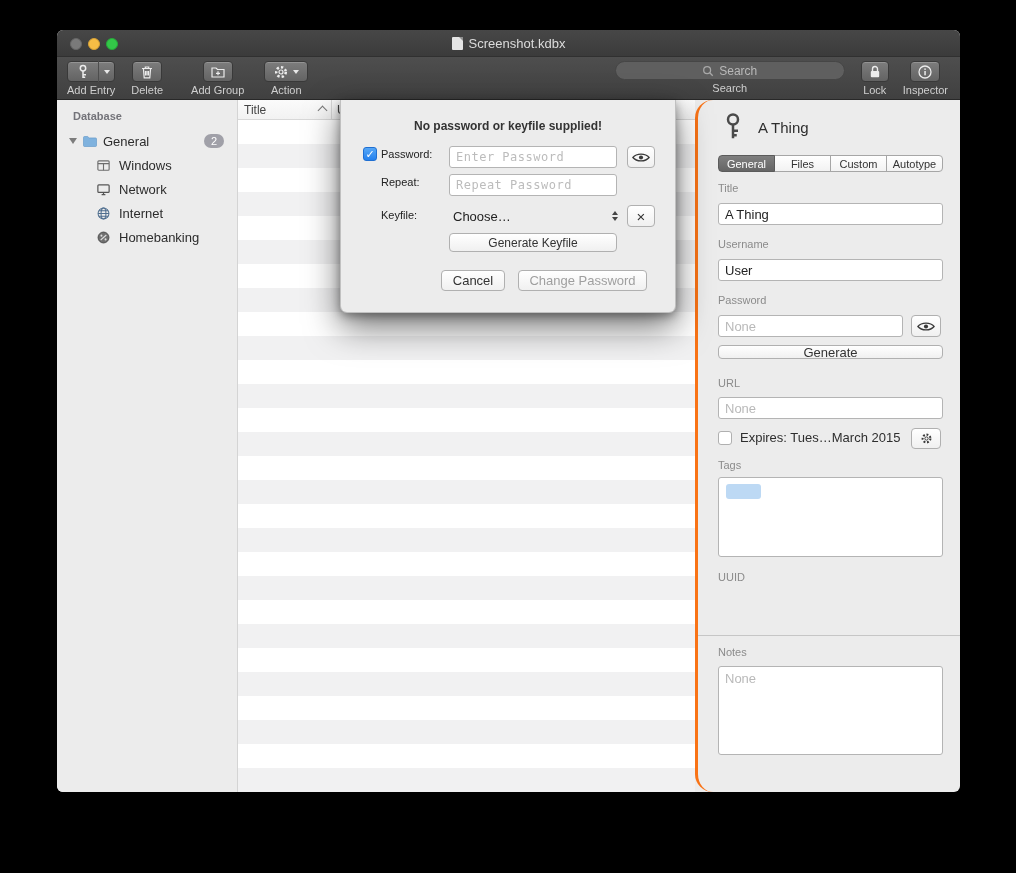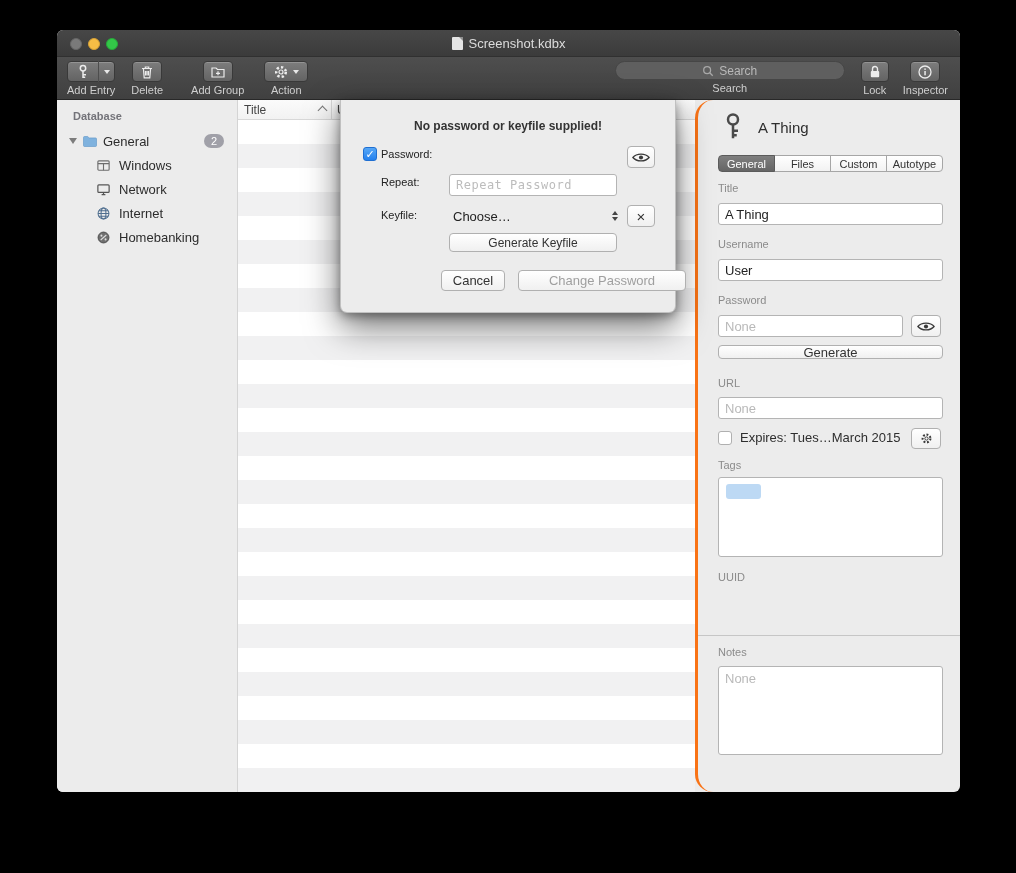--- a/index.html
+++ b/index.html
@@ -369,20 +369,21 @@
       <span class="ins-lbl" style="top:546px;">Notes</span>
       <textarea class="notes-area" placeholder="None" style=""></textarea>
     </div>
   </div>
 
   <div class="dialog">
     <div class="dlg-msg">No password or keyfile supplied!</div>
 
     <span class="chk on" style="position:absolute;left:22px;top:47px;">✓</span>
     <span class="dlg-lbl" style="top:48px;">Password:</span>
+    <input class="dlg-field" style="top: 46px;" placeholder="Enter Password">
     <div class="btn-light" style="position:absolute;left:286px;top:46px;width:28px;height:22px;">
       <svg width="18" height="11" viewBox="0 0 20 12">
         <path d="M1 6 C5 1 15 1 19 6 C15 11 5 11 1 6 Z" fill="none" stroke="#3a3a3a" stroke-width="1.4"></path>
         <circle cx="10" cy="6" r="2.3" fill="#3a3a3a"></circle>
       </svg>
     </div>
 
     <span class="dlg-lbl" style="top:76px;">Repeat:</span>
     <input class="dlg-field" style="top: 74px;" placeholder="Repeat Password">
 
@@ -398,18 +399,18 @@
       <span>×</span>
     </div>
 
     <div class="btn-light" style="position:absolute;left:108px;top:133px;width:168px;height:19px;font-size:12px;">
       <span>Generate Keyfile</span>
     </div>
 
     <div class="btn-light" style="position:absolute;left:100px;top:170px;width:64px;height:21px;">
       <span>Cancel</span>
     </div>
-    <div class="btn-light" style="position:absolute;left:177px;top:170px;width:168px;height:21px;">
+    <div class="btn-light" style="position:absolute;left:177px;top:170px;width:129px;height:21px;">
       <span class="disabled-txt">Change Password</span>
     </div>
   </div>
 
 </div>
 
 </body></html>

